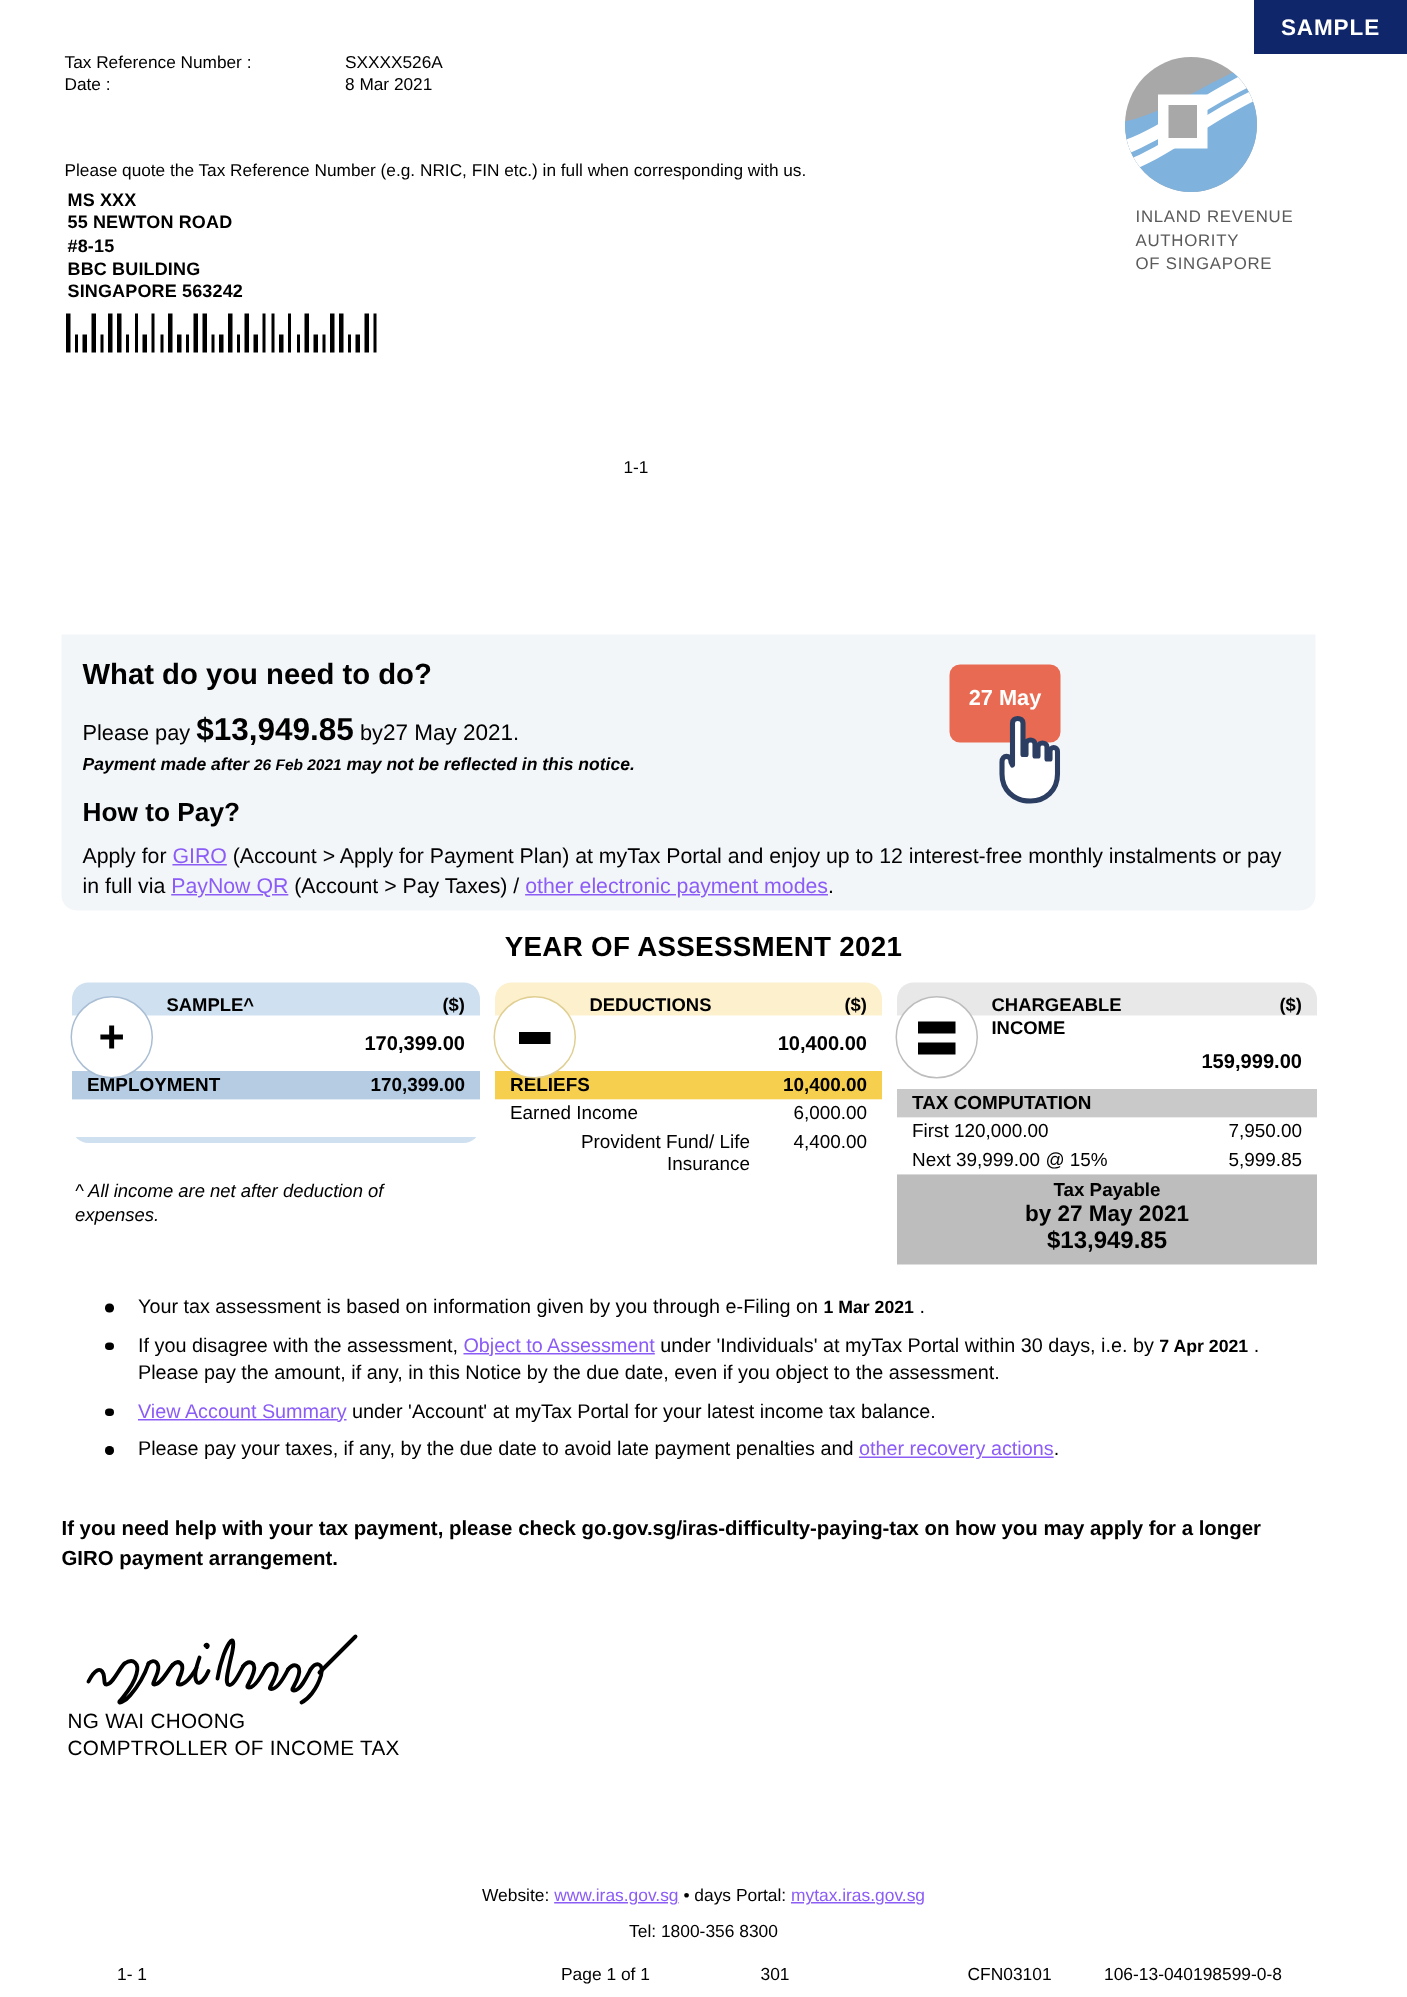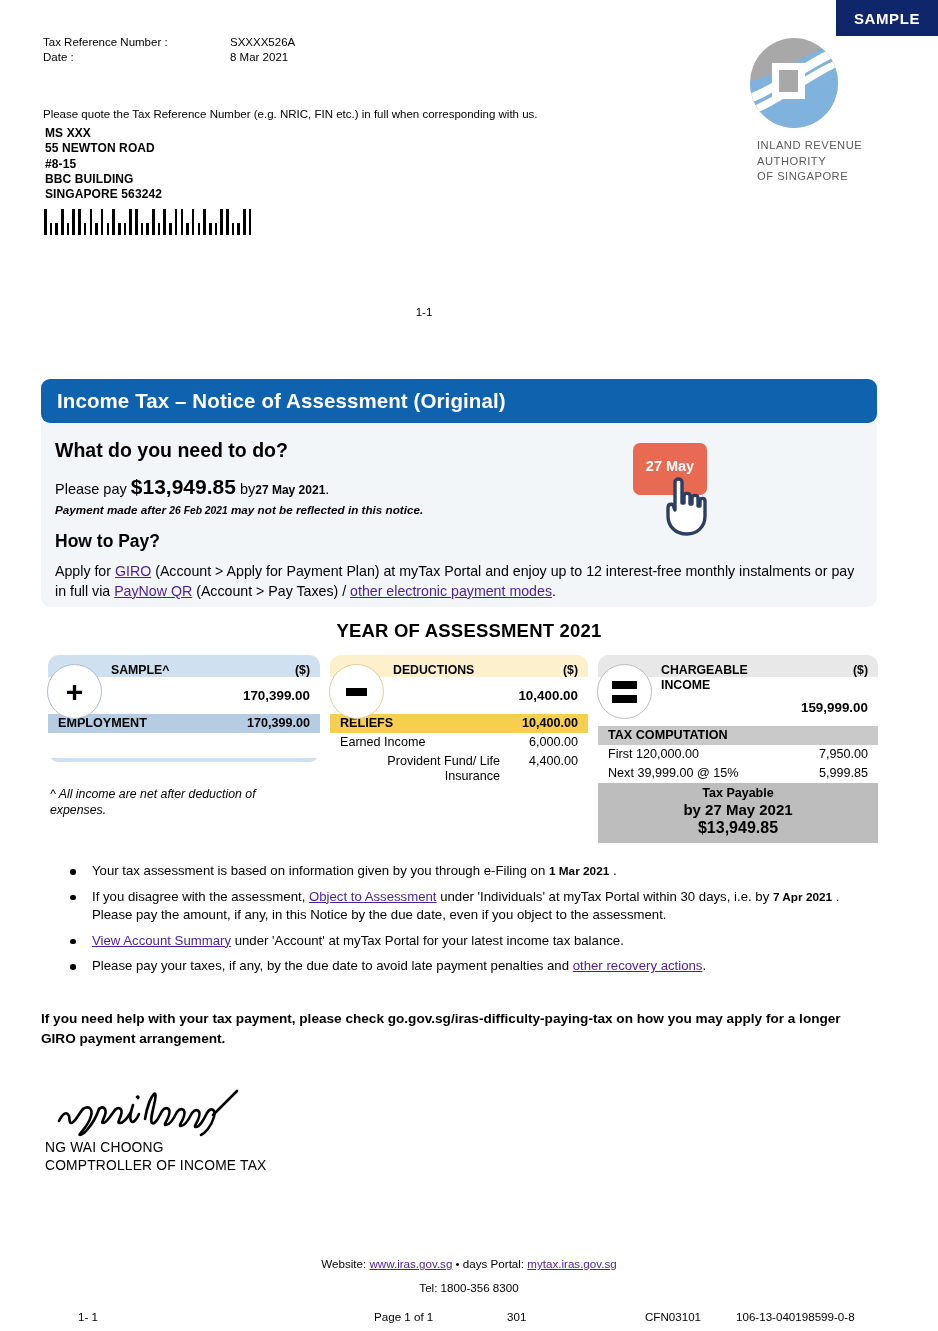--- a/index.html
+++ b/index.html
@@ -131,36 +131,36 @@
   }
   .h-need {
     position: absolute; left: 14px; top: 16px;
     font-size: 19.5px; font-weight: bold;
   }
   .pay-line {
     position: absolute; left: 14px; top: 52px;
     font-size: 14.5px;
   }
   .pay-line .amt { font-size: 21px; font-weight: bold; }
-  .pay-line .bold { font-weight: bold; font-size: 12px; }
+  .pay-line .bold { font-weight: normal; font-size: 15px; }
   .pay-note {
     position: absolute; left: 14px; top: 80px;
     font-size: 11.7px; font-style: italic; font-weight: bold;
   }
   .pay-note .small { font-size: 10.3px; }
   .h-how {
     position: absolute; left: 14px; top: 108px;
     font-size: 17.5px; font-weight: bold;
   }
   .how-body {
     position: absolute; left: 14px; top: 138px;
     width: 812px;
     font-size: 14.2px; line-height: 20px;
   }
-  a.lnk { color: #4c1d95; }
+  a.lnk { color: #8b5cf6; }
 
   
   .cal-icon {
     position: absolute;
     left: 633px; top: 443px;
     width: 74px; height: 52px;
     background: #e96a52;
     border-radius: 7px;
     color: #ffffff;
     font-size: 14.5px;
@@ -413,23 +413,20 @@
         </g>
       </svg>
     </div>
     <div class="logo-text">
       <div>INLAND REVENUE</div>
       <div>AUTHORITY</div>
       <div>OF SINGAPORE</div>
     </div>
   </div>
 
-  <div class="banner">
-    <span class="banner-title">Income Tax – Notice of Assessment (Original)</span>
-  </div>
 
   <div class="info-panel">
     <div class="h-need">What do you need to do?</div>
 
     <div class="pay-line">
       <span>Please pay</span>
       <span class="amt">$13,949.85</span>
       <span>by</span><span class="bold">27 May 2021</span><span>.</span>
     </div>
 

